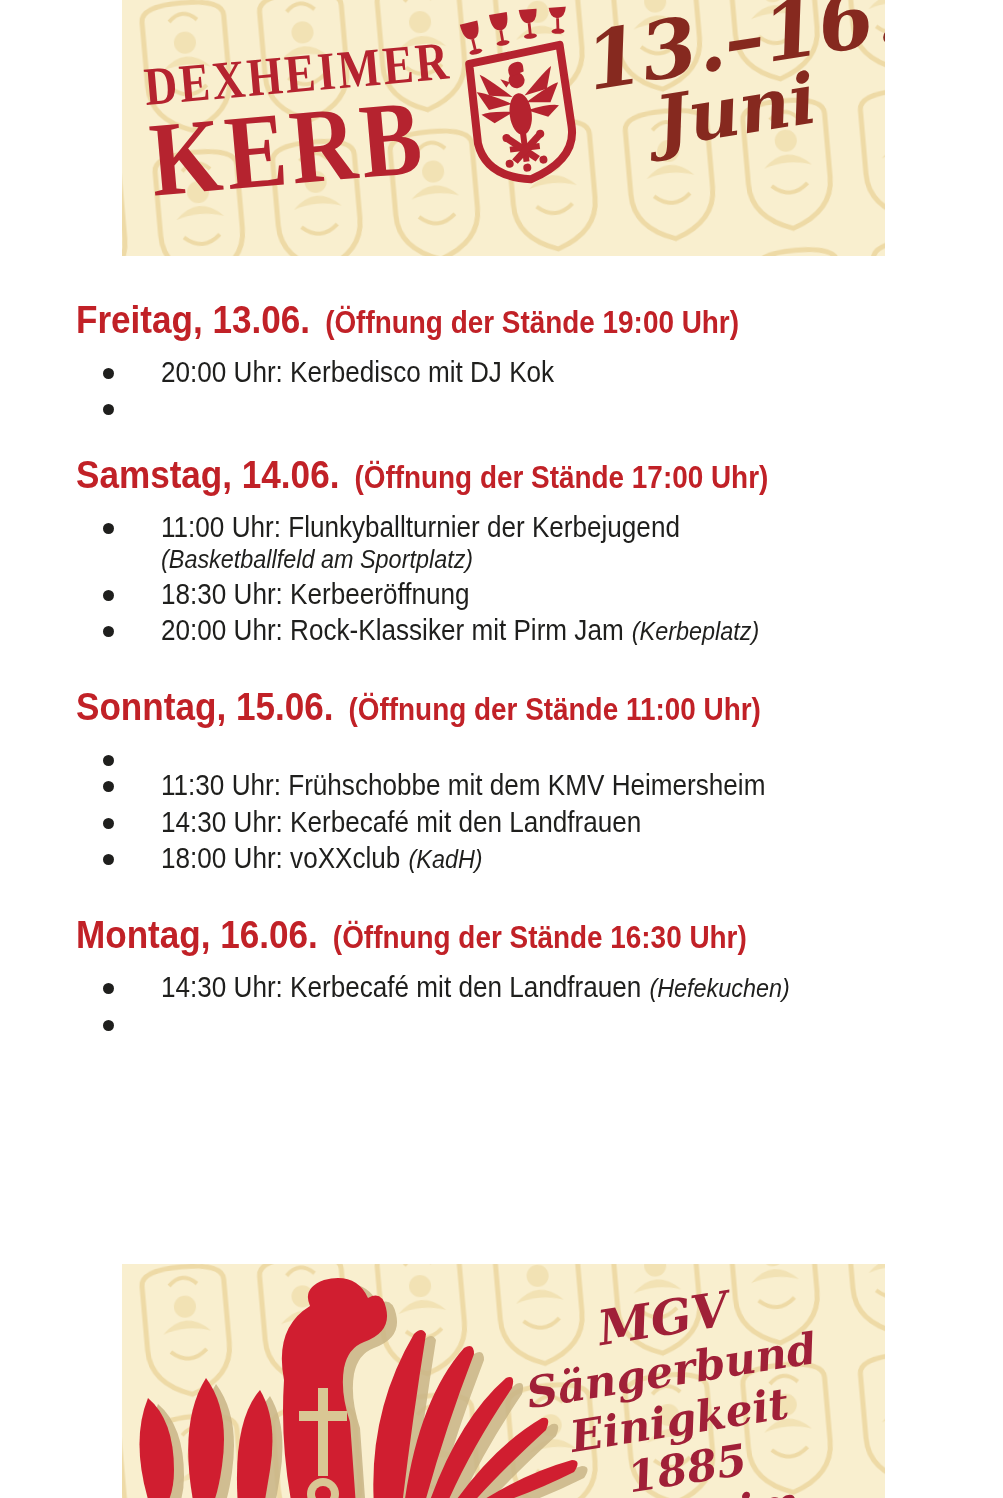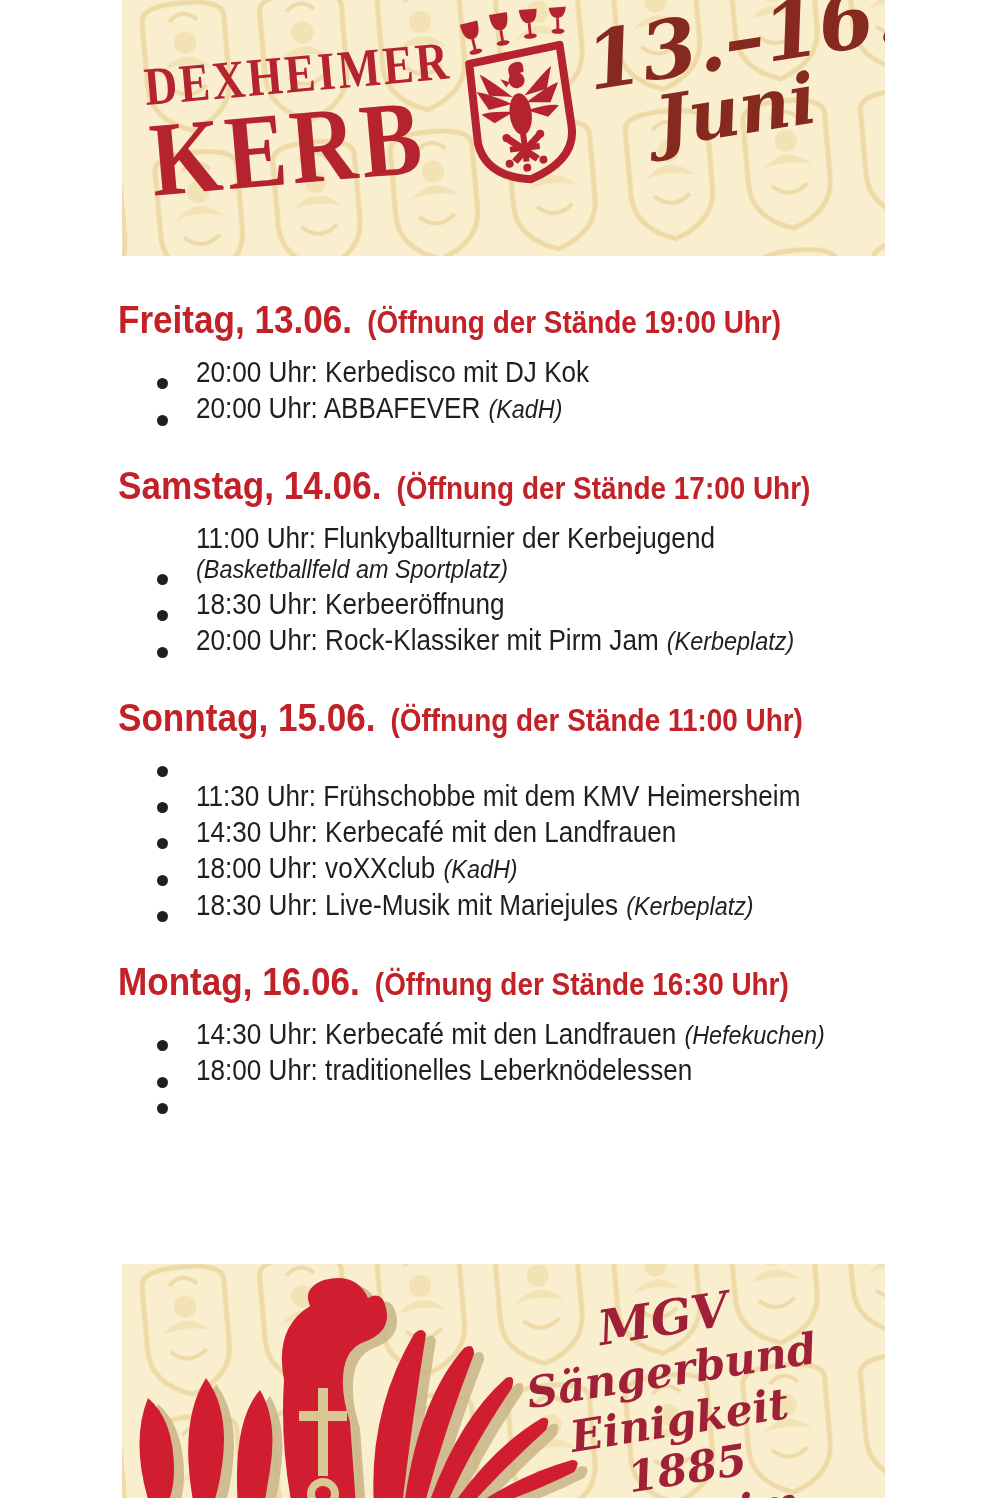--- a/index.html
+++ b/index.html
@@ -35,30 +35,30 @@
   .crest { position:absolute; left:338px; top:10px; transform:rotate(-4deg); }
   .date-block {
     position:absolute; left:468px; top:2px; width:280px;
     color:#86291f; transform:rotate(-9deg); text-align:center;
     font-family:"DejaVu Serif", serif; font-style:italic; font-weight:bold; line-height:.95;
   }
   .date1 { font-size:80px; white-space:nowrap; }
   .date2 { font-size:70px; }
 
   
-  .schedule { position:absolute; top:264px; left:0; right:0; padding-left:118px; color:#1f1f1d; }
+  .schedule { position:absolute; top:264px; left:0; right:0; padding-left:76px; color:#1f1f1d; }
   .day-heading {
     margin:38px 0 14px 0; color:#c12127; font-weight:bold;
     white-space:nowrap; transform:scaleX(.9); transform-origin:left center;
   }
   .schedule section:first-child .day-heading { margin-top:34px; }
   .day      { font-size:39px; }
   .opening  { font-size:31px; margin-left:10px; }
   ul.events { list-style:none; margin:0; padding:0; }
-  li.item   { display:flex; align-items:flex-end; margin:3px 16px; }
+  li.item   { display:flex; align-items:flex-start; margin:3px 4px;gap:19px; }
   .dot {
     flex:0 0 auto; width:11px; height:11px; border-radius:50%;
     background:#1f1f1d; margin:12px 0 0 23px;
   }
   .lines { margin-left:28px; font-size:29px; line-height:1.15; }
   .line1, .sub {
     white-space:nowrap; transform:scaleX(.9); transform-origin:left center;
   }
   .note { font-style:italic; font-size:26px; margin-left:9px; }
   .note:empty { display:none; }
@@ -165,23 +165,20 @@
       </h2>
       <ul class="events">
         <li class="item">
           <span class="dot"></span>
           <div class="lines">
               <div class="line1"><span>20:00 Uhr: Kerbedisco mit DJ Kok</span></div>
             </div>
         </li>
         <li class="item">
           <span class="dot"></span>
-          <div class="lines">
-              <div class="line1"><span>20:00 Uhr: ABBAFEVER</span><span class="note">(KadH)</span></div>
-            </div>
         </li>
       </ul>
     </section>
 
     <section>
       <h2 class="day-heading">
         <span class="day">Samstag, 14.06.</span>
         <span class="opening">(Öffnung der Stände 17:00 Uhr)</span>
       </h2>
       <ul class="events">
@@ -227,45 +224,33 @@
           <div class="lines">
               <div class="line1"><span>14:30 Uhr: Kerbecafé mit den Landfrauen</span></div>
             </div>
         </li>
         <li class="item">
           <span class="dot"></span>
           <div class="lines">
               <div class="line1"><span>18:00 Uhr: voXXclub</span><span class="note">(KadH)</span></div>
             </div>
         </li>
-        <li class="item">
-          <span class="dot"></span>
-          <div class="lines">
-              <div class="line1"><span>18:30 Uhr: Live-Musik mit Mariejules</span><span class="note">(Kerbeplatz)</span></div>
-            </div>
-        </li>
       </ul>
     </section>
 
     <section>
       <h2 class="day-heading">
         <span class="day">Montag, 16.06.</span>
         <span class="opening">(Öffnung der Stände 16:30 Uhr)</span>
       </h2>
       <ul class="events">
         <li class="item">
           <span class="dot"></span>
           <div class="lines">
               <div class="line1"><span>14:30 Uhr: Kerbecafé mit den Landfrauen</span><span class="note">(Hefekuchen)</span></div>
-            </div>
-        </li>
-        <li class="item">
-          <span class="dot"></span>
-          <div class="lines">
-              <div class="line1"><span>18:00 Uhr: traditionelles Leberknödelessen</span></div>
             </div>
         </li>
         <li class="item">
           <span class="dot"></span>
         </li>
       </ul>
     </section>
   </main>
 
   <div class="banner banner-bottom">

